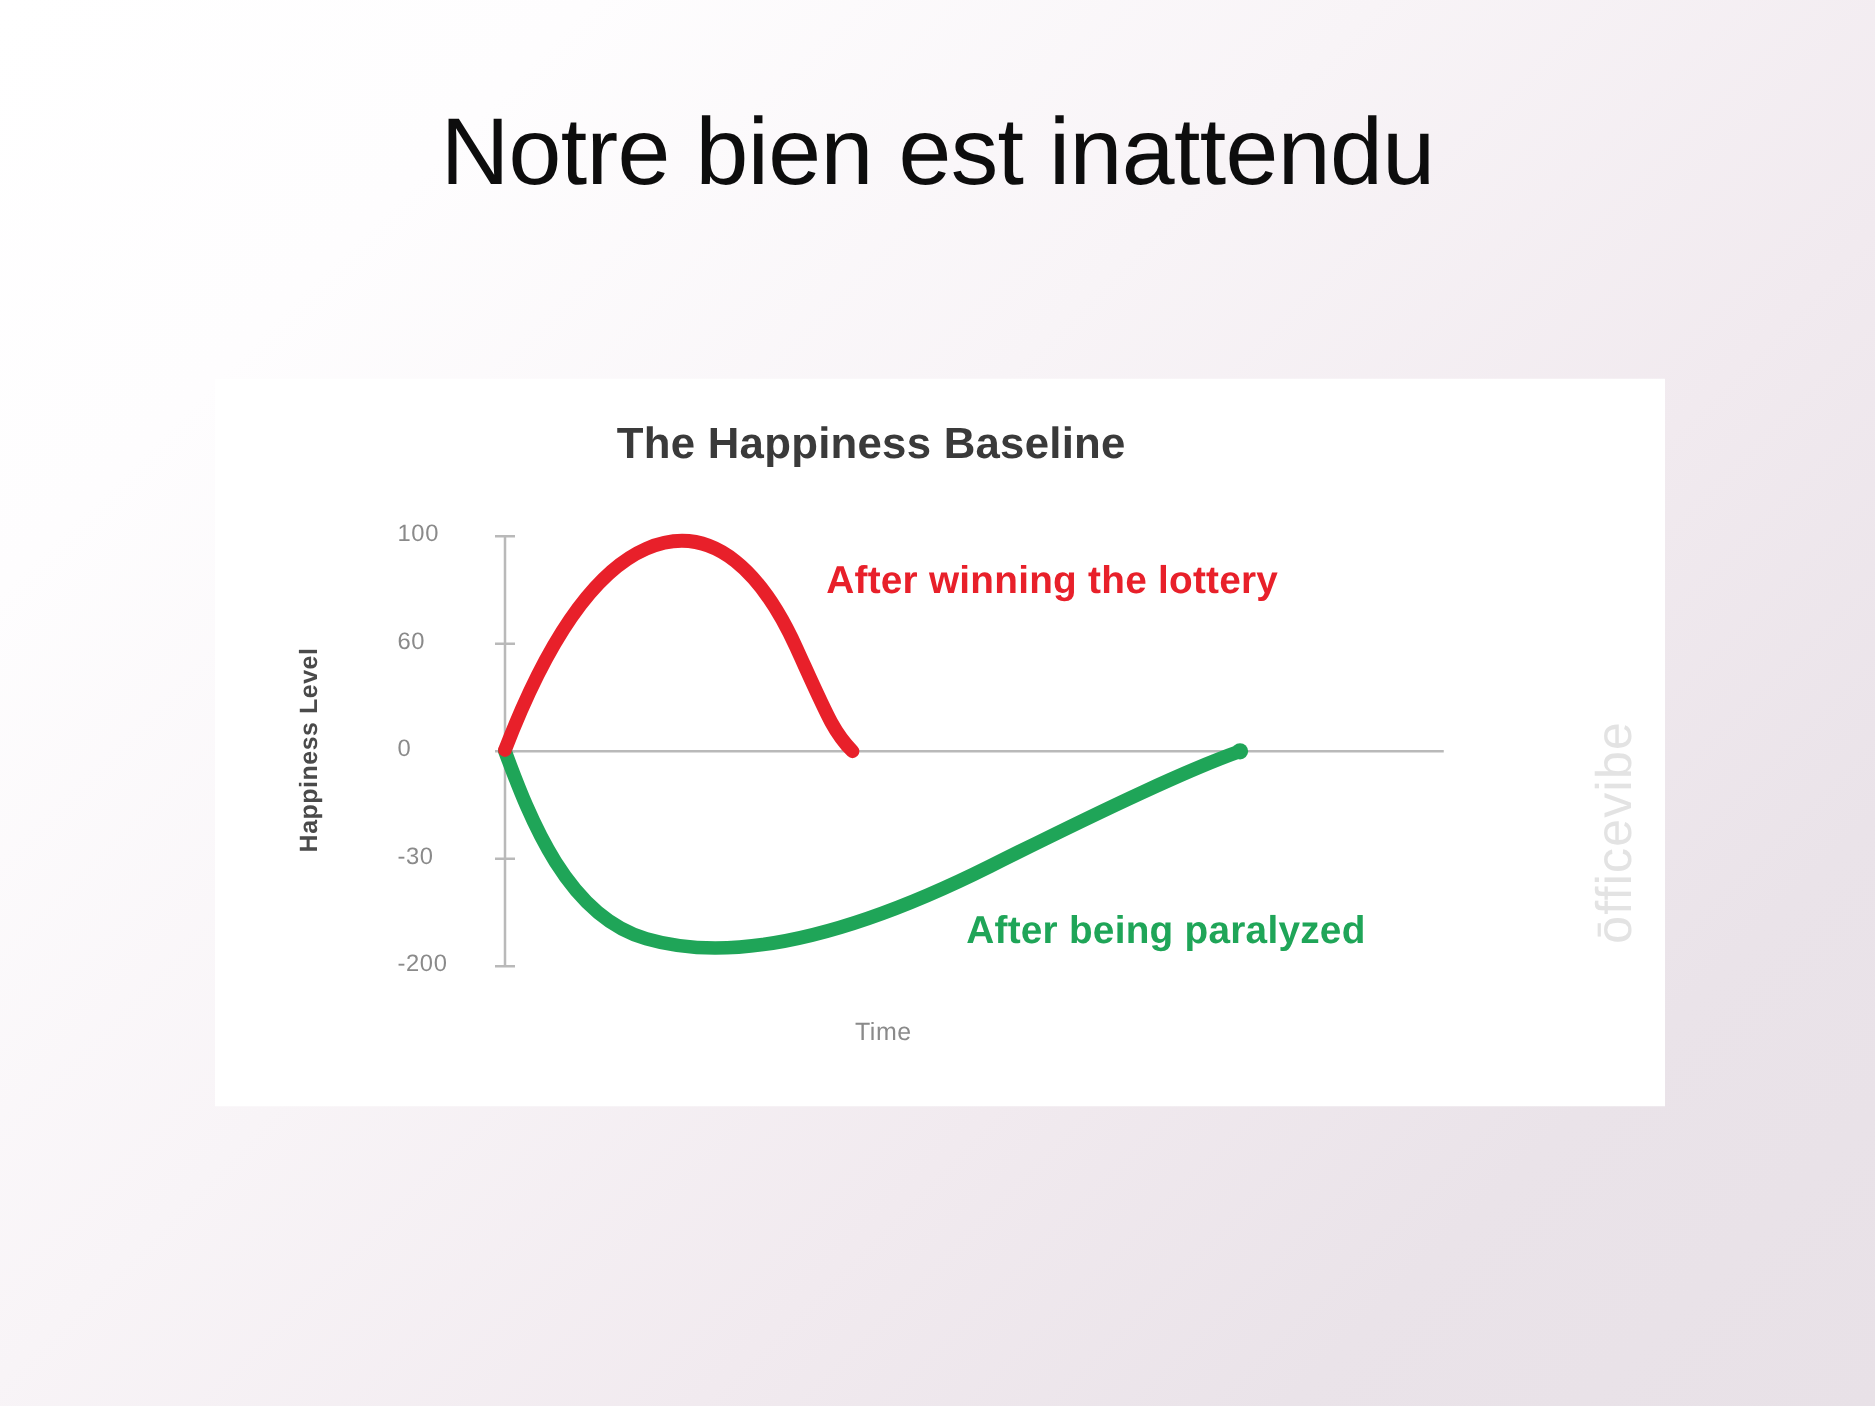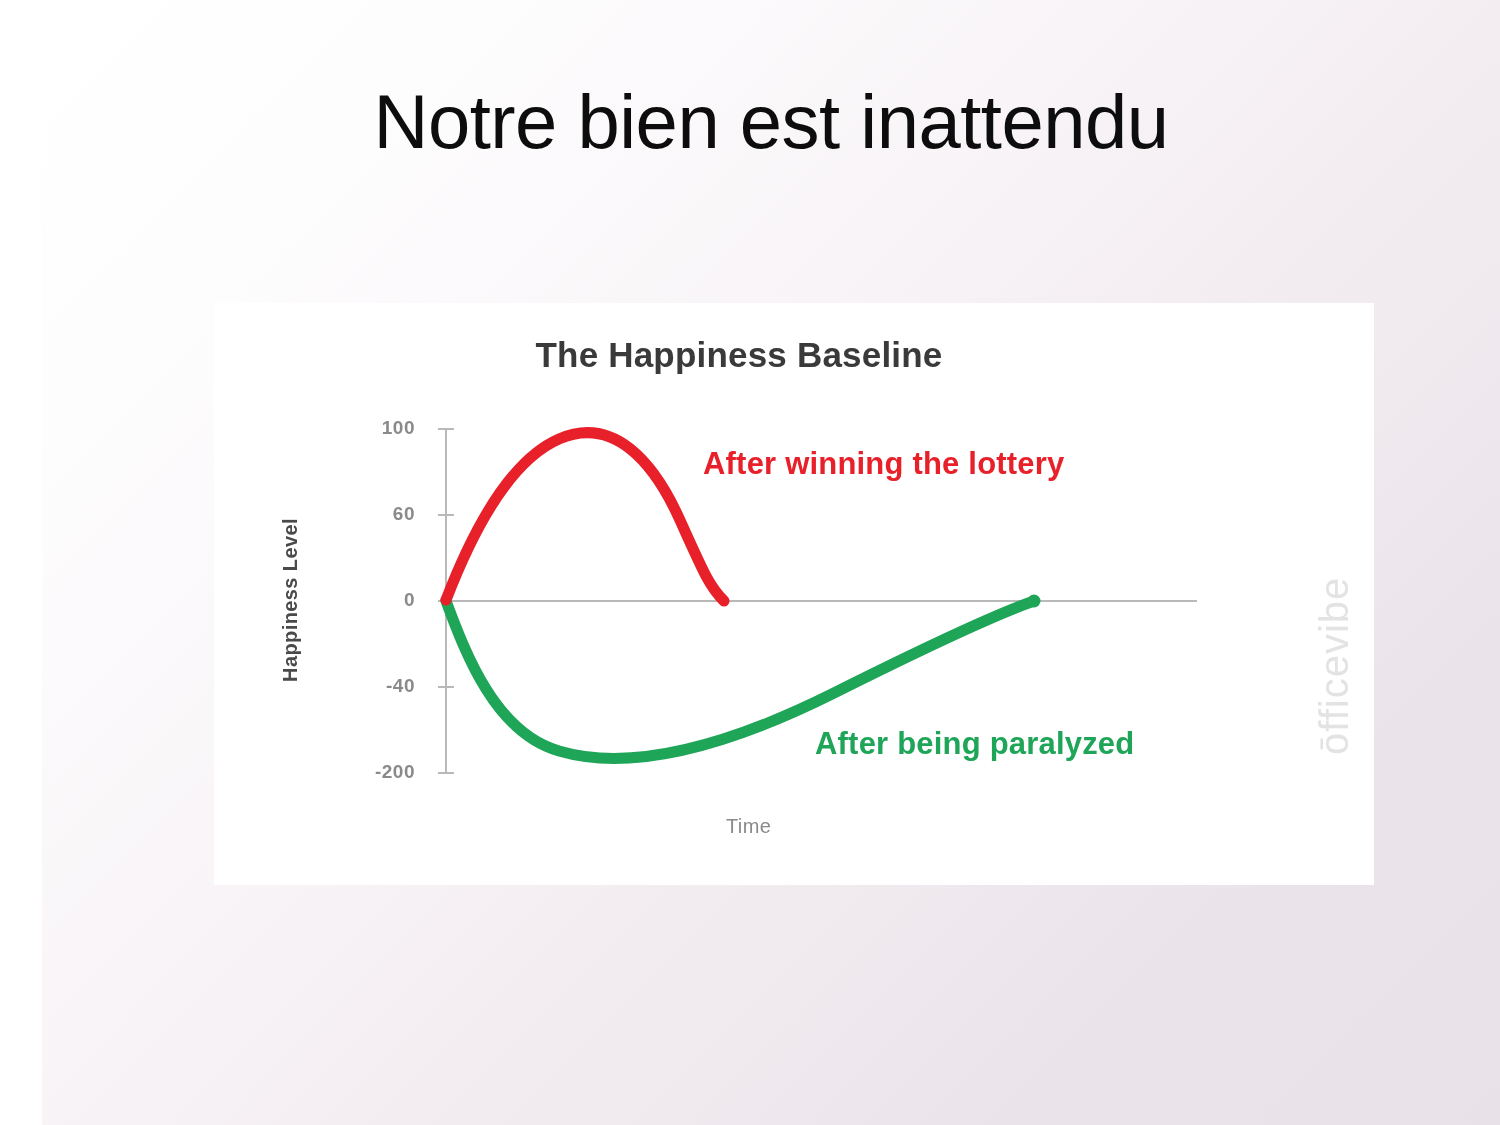--- a/index.html
+++ b/index.html
@@ -20,21 +20,20 @@
     position: absolute;
     inset: 0;
     background:
       linear-gradient(135deg,
         #ffffff 0%,
         #fefdfe 18%,
         #f8f4f7 42%,
         #f1eaef 64%,
         #eae3e9 82%,
         #e8e1e7 100%);
-    margin-left: 42px;
   }
 
   
   .slide-title {
     position: absolute;
     left: 0;
     right: 0;
     top: 82px;
     text-align: center;
     font-family: "Liberation Sans", sans-serif;
@@ -109,23 +108,21 @@
     right: 1168px; 
     font-family: "Liberation Sans", sans-serif;
     font-size: 19px;
     color: #8a8a8a;
     letter-spacing: 0.5px;
     white-space: nowrap;
   }
   .tick-label {
     right: auto;
     width: 70px;
-    text-align: right;
-    left: 131px;
-    font-weight: bold;
+    left: 146px;
   }
 
   .y-axis-title {
     position: absolute;
     left: 76px;
     top: 297px;
     transform: translate(-50%, -50%) rotate(-90deg);
     transform-origin: center center;
     font-family: "Liberation Sans", sans-serif;
     font-size: 20px;
@@ -205,21 +202,21 @@
 
       <div class="tick" style="top:125px"></div>
       <div class="tick" style="top:211px"></div>
       <div class="tick" style="top:297px"></div>
       <div class="tick" style="top:383px"></div>
       <div class="tick" style="top:469px"></div>
 
       <div class="tick-label" style="top:114px">100</div>
       <div class="tick-label" style="top:200px">60</div>
       <div class="tick-label" style="top:286px">0</div>
-      <div class="tick-label" style="top:372px">-40</div>
+      <div class="tick-label" style="top:372px">-30</div>
       <div class="tick-label" style="top:458px">-200</div>
 
       <div class="zero-line"></div>
 
       <div class="y-axis-title">Happiness Level</div>
       <div class="x-axis-title">Time</div>
 
       <svg class="curve-svg" viewBox="0 0 1160 582">
 
         <path d="M 232 297

